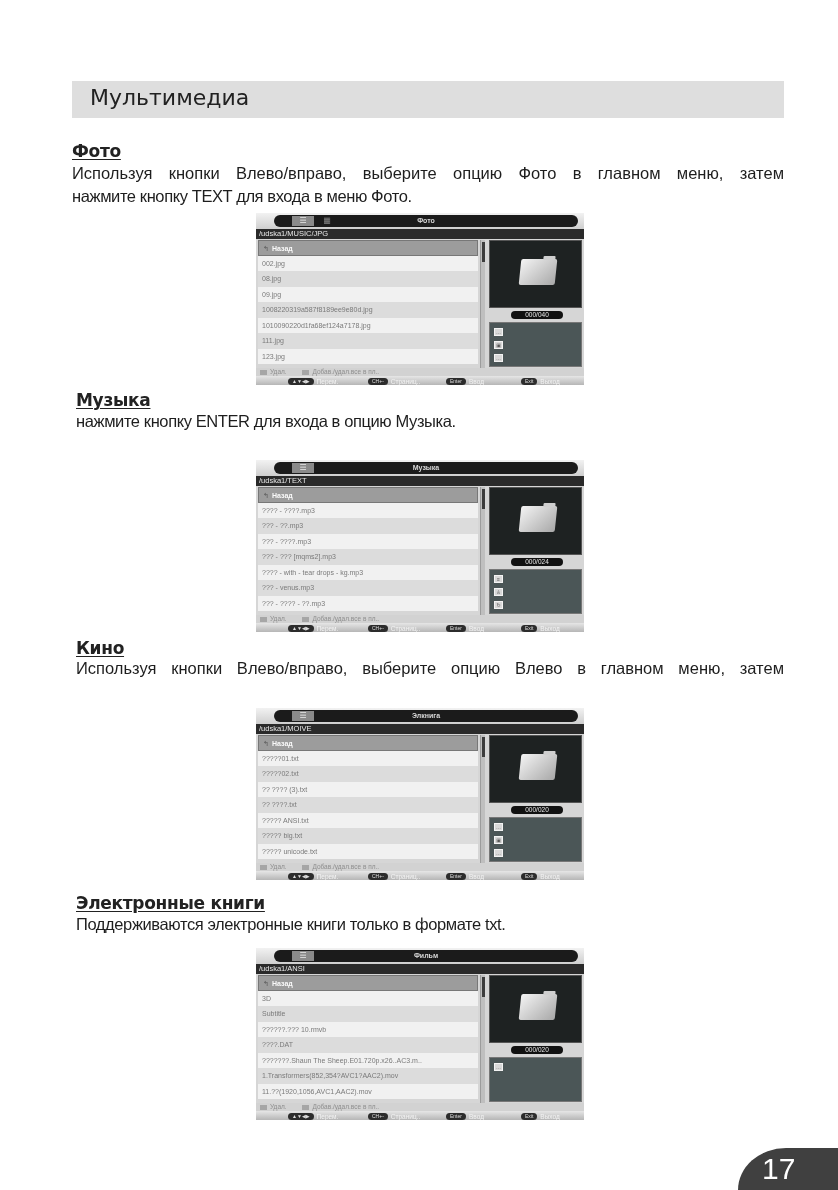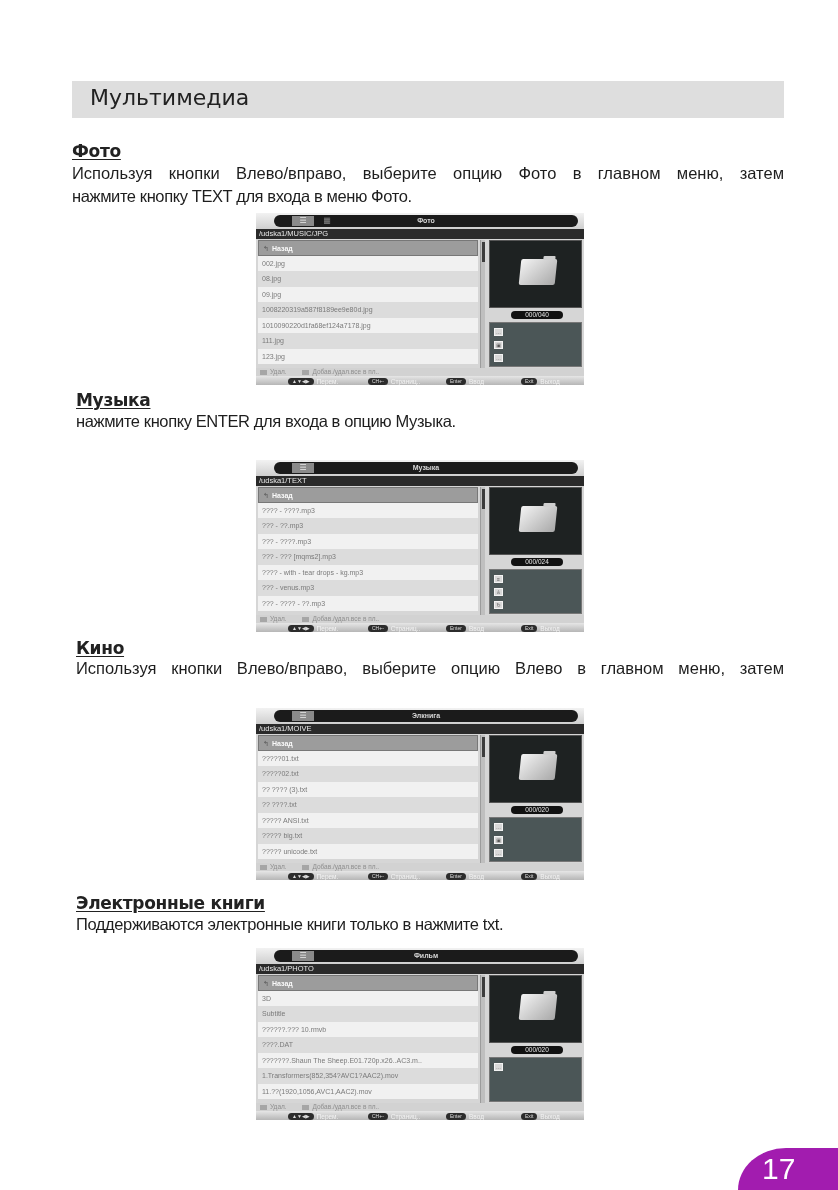--- a/index.html
+++ b/index.html
@@ -113,21 +113,21 @@
   }
   .tv .key { position: absolute; top: 1px; display: flex; align-items: center; }
   .tv .key .cap {
     display: inline-block; height: 7px; border-radius: 4px; background: #2c2c2c;
     color: #ddd; font-size: 5px; line-height: 7px; padding: 0 4px; margin-right: 3px;
     text-align: center;
   }
 
   .page-badge {
     position: absolute; left: 738px; top: 1148px; width: 100px; height: 42px;
-    background: #a21caf; border-top-left-radius: 48px 42px;
+    background: #404040; border-top-left-radius: 48px 42px;
   }
   .page-badge span {
     position: absolute; left: 24px; top: 4px; font-family: "Liberation Sans", sans-serif;
     font-size: 30px; color: #ffffff;
   }
 </style>
 </head>
 <body>
 
 <div class="section-banner">
@@ -308,31 +308,31 @@
       </div>
       <div class="key" style="left: 265px;">
         <span class="cap">Exit</span>
         <span>Выход</span>
       </div>
     </div>
 </div>
 
 <div class="heading" style="left:76px; top:893px;">Электронные книги</div>
 <div class="para" style="left:76px; top:913px; width:708px;">
-  <span class="l2">Поддерживаются электронные книги только в нажмите txt.</span>
+  <span class="l2">Поддерживаются электронные книги только в формате txt.</span>
 </div>
 
 <div class="tv" style="left:256px; top:948px;">
   <div class="topbar">
     <div class="titlepill">
       <span class="tab-icon a">☰</span>
       <span class="win-title">Фильм</span>
     </div>
   </div>
-  <div class="pathbar">/udska1/PHOTO</div>
+  <div class="pathbar">/udska1/ANSI</div>
   <div class="list">
       <div class="row back"><span class="back-icon">↰</span><span>Назад</span></div>
       <div class="row odd">3D</div>
       <div class="row even">Subtitle</div>
       <div class="row odd">??????.??? 10.rmvb</div>
       <div class="row even">????.DAT</div>
       <div class="row odd">???????.Shaun The Sheep.E01.720p.x26..AC3.m..</div>
       <div class="row even">1.Transformers(852,354?AVC1?AAC2).mov</div>
       <div class="row odd">11.??(1920,1056,AVC1,AAC2).mov</div>
     </div>

